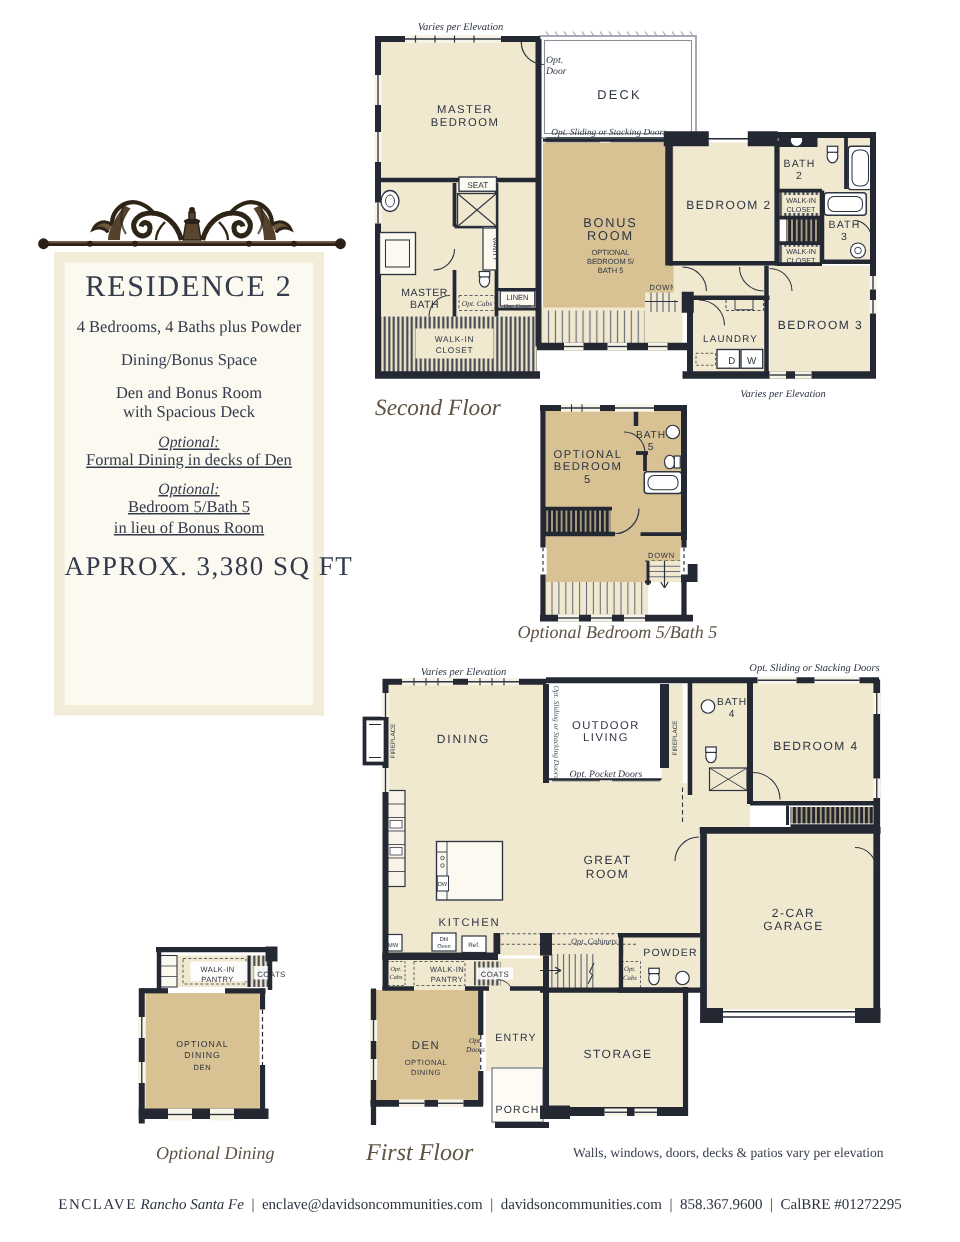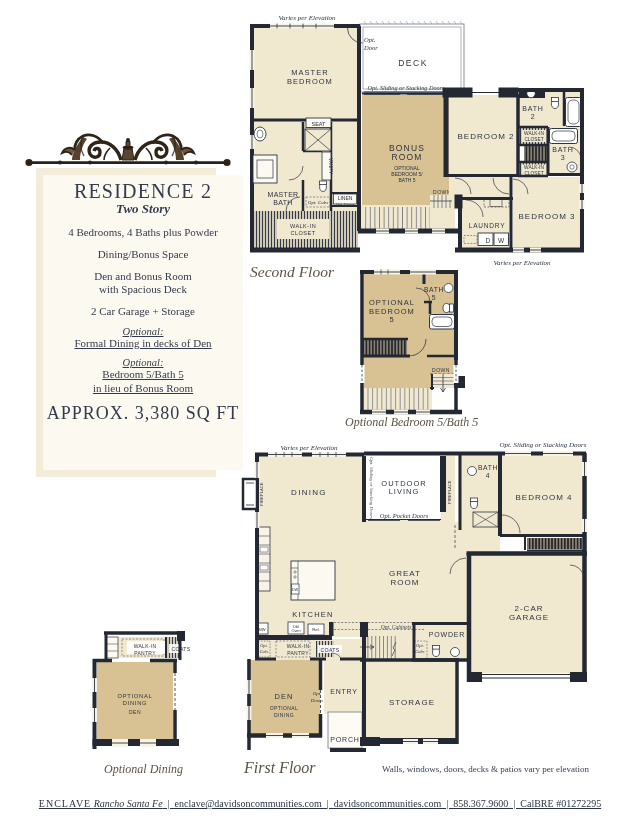--- a/index.html
+++ b/index.html
@@ -1,40 +1,38 @@
 <!DOCTYPE html>
 <html><head><meta charset="utf-8">
 <style>
 html,body{margin:0;padding:0;background:#fff;}
 #page{position:relative;width:640px;height:828px;background:#fff;overflow:hidden;font-family:"Liberation Serif",serif;}
 #plans{position:absolute;left:0;top:0;}
 #panel{position:absolute;left:36px;top:168px;width:180px;height:309px;background:#f3ecd8;}
-#panelinner{position:absolute;left:7px;top:7px;width:200px;height:295px;background:#fcf9f0;color:#333b4d;text-align:center;}
+#panelinner{position:absolute;left:7px;top:7px;width:166px;height:295px;background:#fcf9f0;color:#333b4d;text-align:center;}
 .t1{font-size:20px;letter-spacing:1.2px;margin-top:5px;white-space:nowrap;}
 .t2{font-style:italic;font-weight:bold;font-size:13px;margin-top:-2px;}
 .li{font-size:11px;margin-top:8.5px;line-height:13.5px;text-align:center;}
 .opt{font-style:italic;font-size:10.5px;margin-top:7px;line-height:11px;text-decoration:underline;}
 .opt .n{font-style:normal;font-size:11px;line-height:13.5px;}
 .sq{font-size:18px;letter-spacing:1px;margin-top:8px;white-space:nowrap;}
-#footer{position:absolute;left:0;top:798px;width:640px;text-align:center;font-size:10px;color:#2c3442;text-decoration:underline;}
+#footer{position:absolute;left:0;top:798px;width:640px;text-align:center;font-size:10px;color:#2c3442;}
 </style></head>
 <body>
 <div id="page">
 
 <div id="panel">
       <div id="panelinner">
 
 <div class="t1">RESIDENCE 2</div>
 
-<div class="t2">Two Story</div>
 
 <div class="li">4 Bedrooms, 4 Baths plus Powder</div>
 <div class="li">Dining/Bonus Space</div>
 <div class="li">Den and Bonus Room<br>with Spacious Deck</div>
-<div class="li">2 Car Garage + Storage</div>
 <div class="opt">Optional:<br><span class="n">Formal Dining in decks of Den</span></div>
 <div class="opt">Optional:<br><span class="n">Bedroom 5/Bath 5<br>in lieu of Bonus Room</span></div>
 
 <div class="sq">APPROX. 3,380 SQ FT</div>
 </div>
     </div>
 <svg id="plans" width="640" height="828" viewBox="0 0 640 828">
 <defs>
 <pattern id="hatch" width="3" height="6" patternUnits="userSpaceOnUse" patternTransform="rotate(0)">
   <rect width="3" height="6" fill="#ece3c9"></rect>

